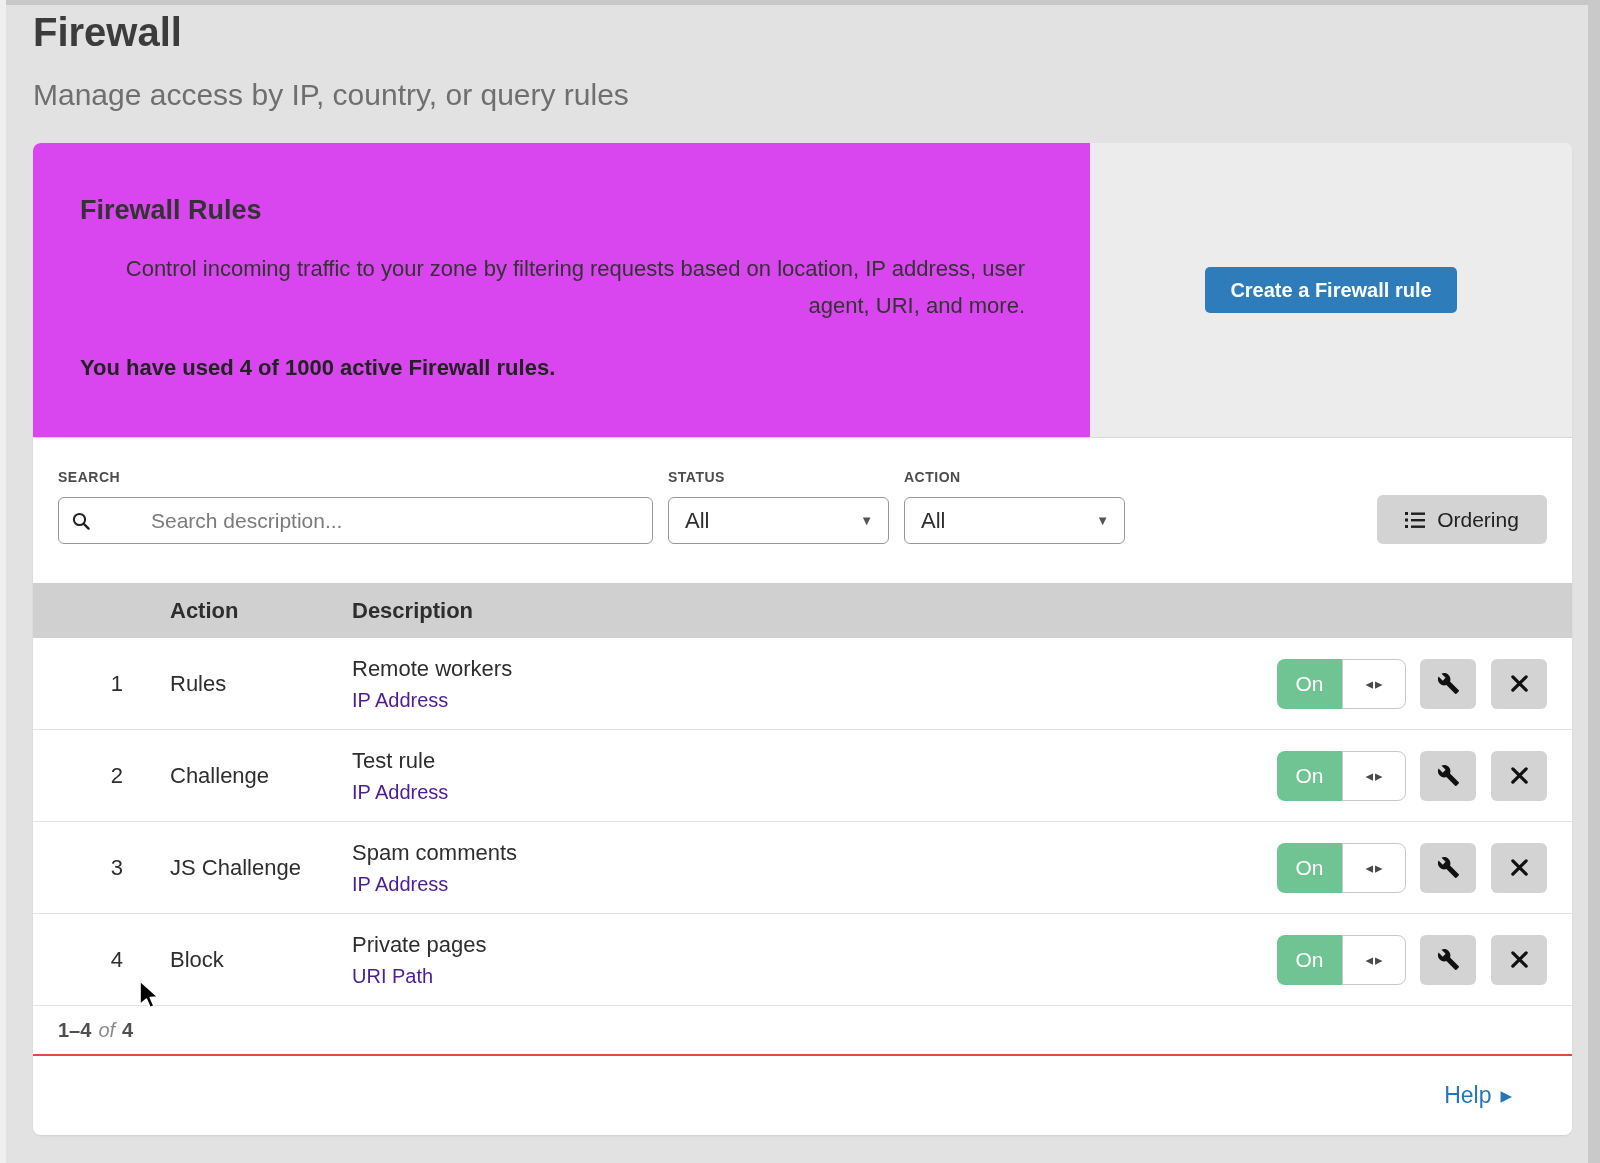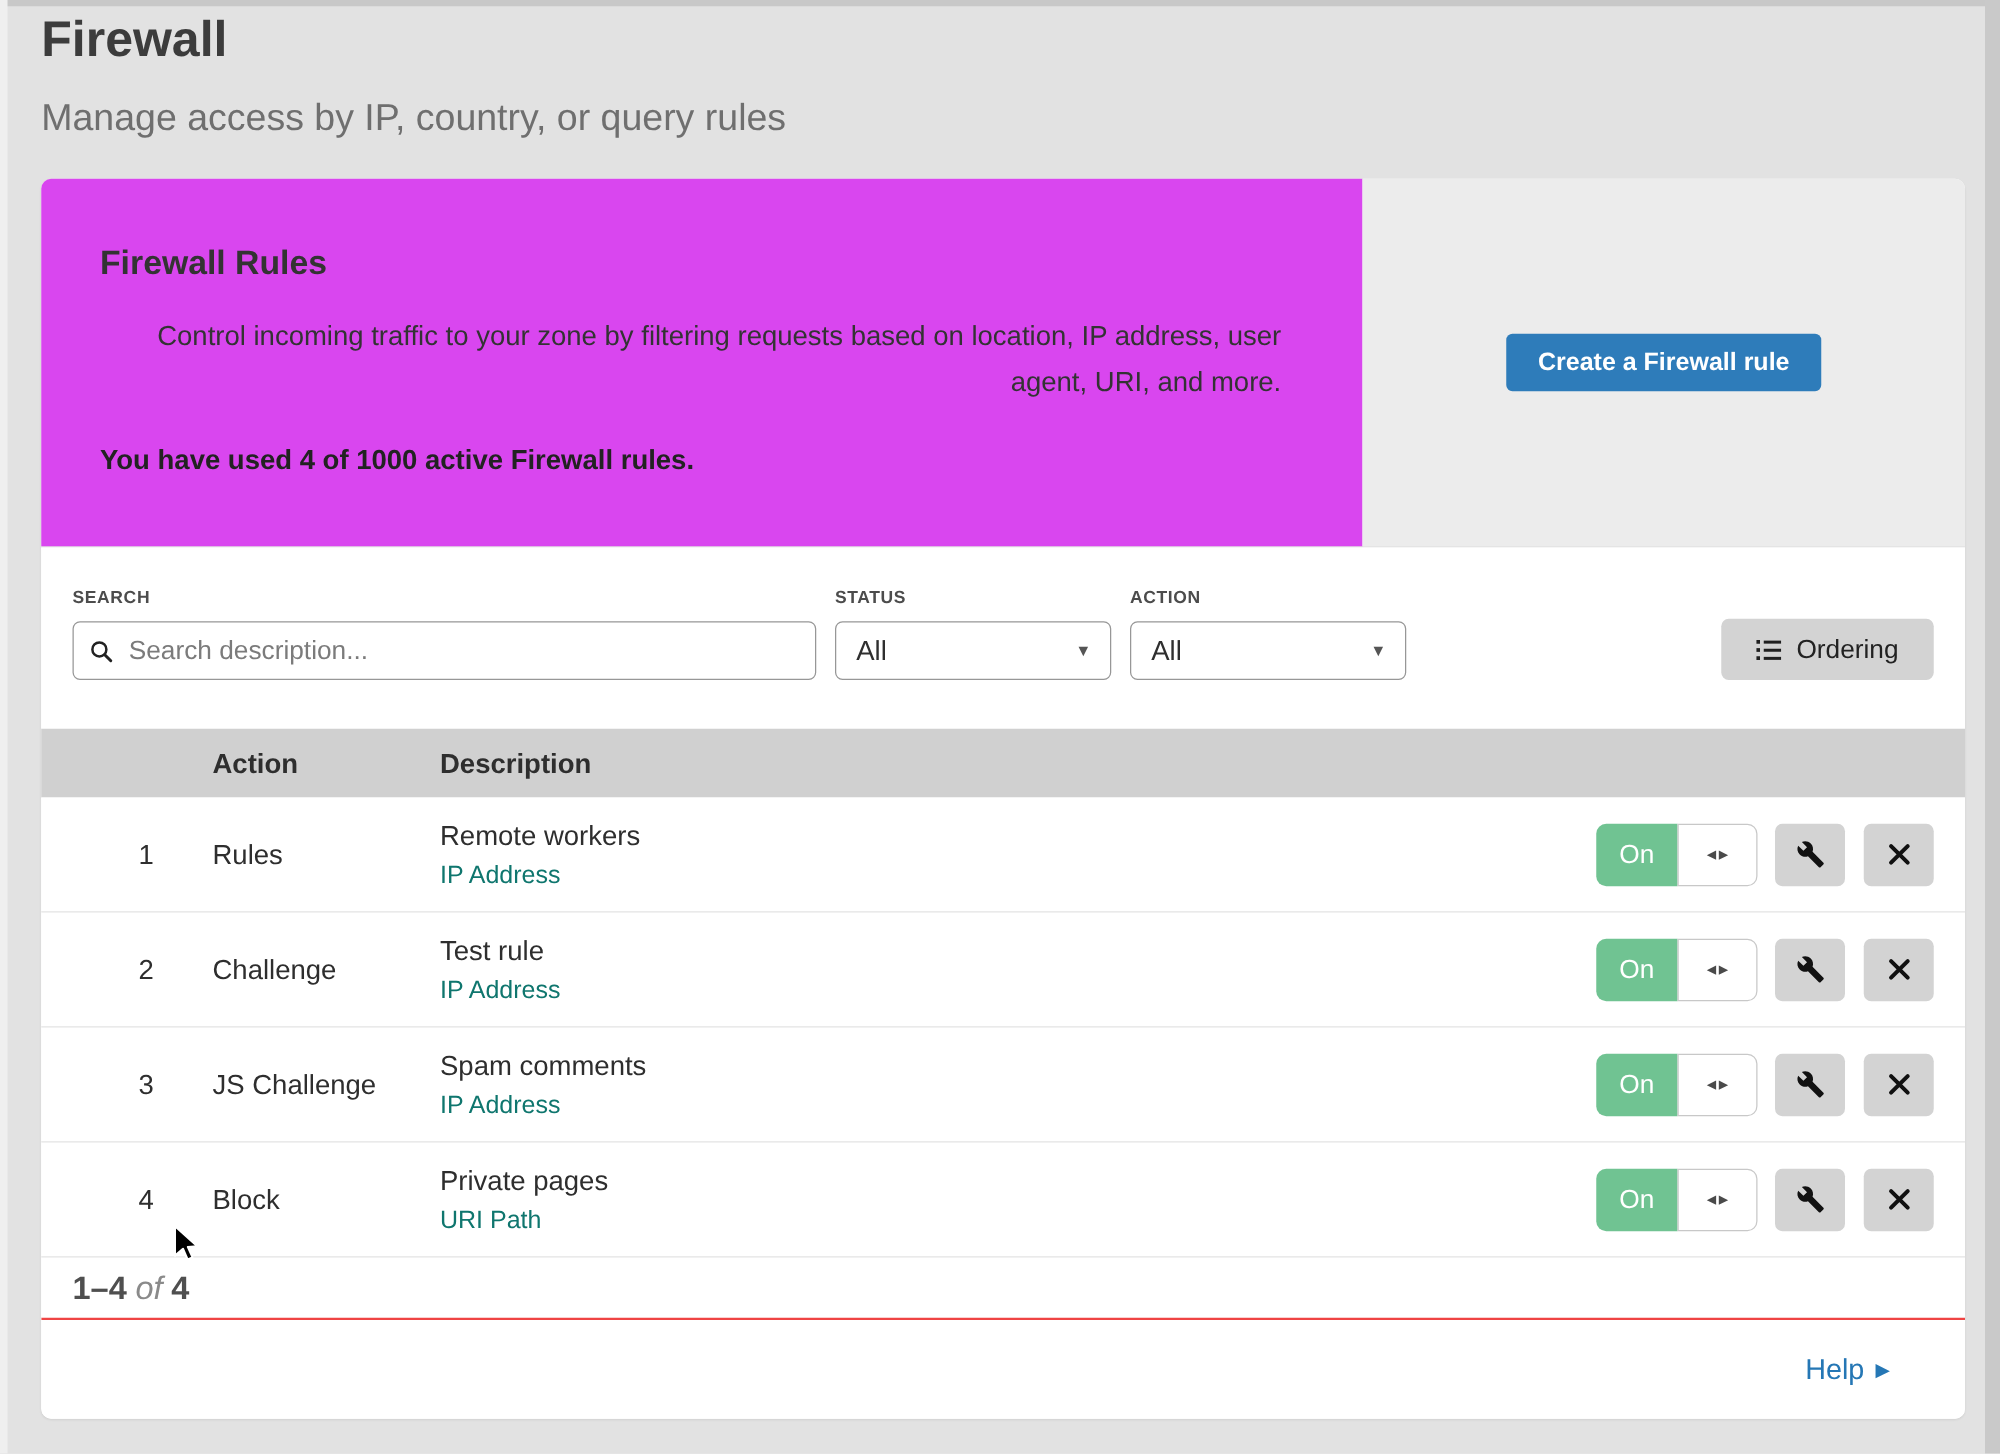--- a/index.html
+++ b/index.html
@@ -27,21 +27,21 @@
   .hero-right{width:482px;background:#ececec;border-top-right-radius:8px;display:flex;align-items:center;justify-content:center;}
   .create-btn{background:var(--accent_blue,#2e7cba);color:#fff;font-family:inherit;font-size:20px;font-weight:bold;
               border:none;border-radius:5px;width:252px;height:46px;cursor:pointer;}
 
   
   .filters{height:145px;flex:0 0 auto;display:flex;padding:31px 25px 0 25px;box-sizing:border-box;background:#fff;}
   .fgroup{display:flex;flex-direction:column;}
   .flabel{font-size:14px;font-weight:bold;letter-spacing:.5px;color:#4c4c4c;margin-bottom:12px;}
   .search-group{width:595px;margin-right:15px;}
   .search-box{height:47px;border:1px solid #979797;border-radius:6px;display:flex;align-items:center;
-              padding:0 12px;box-sizing:border-box;background:#fff;}
+              padding:0 12px;box-sizing:border-box;background:#fff;gap:48px;}
   .search-box svg{flex:0 0 auto;margin-right:10px;}
   .search-input{border:none;outline:none;flex:1;font-family:inherit;font-size:21px;color:#333;background:transparent;}
   .search-input::placeholder{color:#7b7b7b;}
   .select-group{width:221px;margin-right:15px;}
   .select-box{height:47px;border:1px solid #979797;border-radius:6px;display:flex;align-items:center;
               padding:0 15px 0 16px;box-sizing:border-box;background:#fff;cursor:pointer;}
   .select-value{flex:1;font-size:22px;color:#2f2f2f;}
   .select-caret{font-size:13px;color:#555;}
   .filters-spacer{flex:1;}
   .ordering-group{margin-top:26px;}
@@ -53,37 +53,37 @@
   
   .thead{height:55px;flex:0 0 auto;background:var(--table_header_bg,#d0d0d0);display:flex;align-items:center;
          font-size:22px;font-weight:bold;color:#2e2e2e;}
   .col-num{width:90px;text-align:right;flex:0 0 auto;}
   .col-action{padding-left:47px;width:182px;flex:0 0 auto;}
   .col-desc{flex:1;}
   .col-controls{width:264px;flex:0 0 auto;display:flex;align-items:flex-start;justify-content:flex-end;margin-right:25px;}
   .trow{height:91px;border-top:1px solid #e3e3e3;display:flex;align-items:center;font-size:22px;color:#2e2e2e;background:#fff;}
   .trow:first-child{border-top:none;}
   .desc-title{font-size:22px;color:#2e2e2e;}
-  .desc-sub{font-size:20px;color:#0f766e;margin-top:7px;}
+  .desc-sub{font-size:20px;color:#4c1d95;margin-top:7px;}
 
   .toggle{width:129px;height:50px;display:flex;cursor:pointer;flex:0 0 auto;}
   .toggle-on{width:65px;background:var(--toggle_green,#70c392);color:#fff;font-size:21px;
              border-radius:8px 0 0 8px;display:flex;align-items:center;justify-content:center;}
   .toggle-knob{width:64px;background:#fff;border:1px solid #c8c8c8;box-sizing:border-box;
                border-radius:0 8px 8px 0;display:flex;align-items:center;justify-content:center;}
   .tri{font-size:15px;color:#4a4a4a;line-height:1;}
   .tri + .tri{margin-left:2px;}
   .icon-btn{width:56px;height:50px;background:var(--button_gray,#d3d3d3);border:none;border-radius:6px;
             display:flex;align-items:center;justify-content:center;cursor:pointer;flex:0 0 auto;}
   .icon-btn.edit{margin-left:14px;}
   .icon-btn.delete{margin-left:15px;}
 
   
   .pagination{height:48px;flex:0 0 auto;border-top:1px solid #e3e3e3;display:flex;align-items:center;
-              padding-left:25px;font-size:26px;background:#fff;}
+              padding-left:25px;font-size:20px;background:#fff;}
   .pag-strong{font-weight:bold;color:#4f4f4f;}
   .pag-of{color:#8a8a8a;margin:0 7px;font-style:italic;}
   .help-row{flex:1;border-top:2px solid #ef4444;display:flex;align-items:center;justify-content:flex-end;
             padding-right:60px;background:#fff;border-radius:0 0 8px 8px;}
   .help-link{color:var(--help_link,#2577b5);font-size:23px;text-decoration:none;display:flex;align-items:center;cursor:pointer;}
   .help-arrow{font-size:15px;margin-left:9px;}
 
   .cursor{position:absolute;left:138px;top:980px;pointer-events:none;}
 </style>
 </head>

